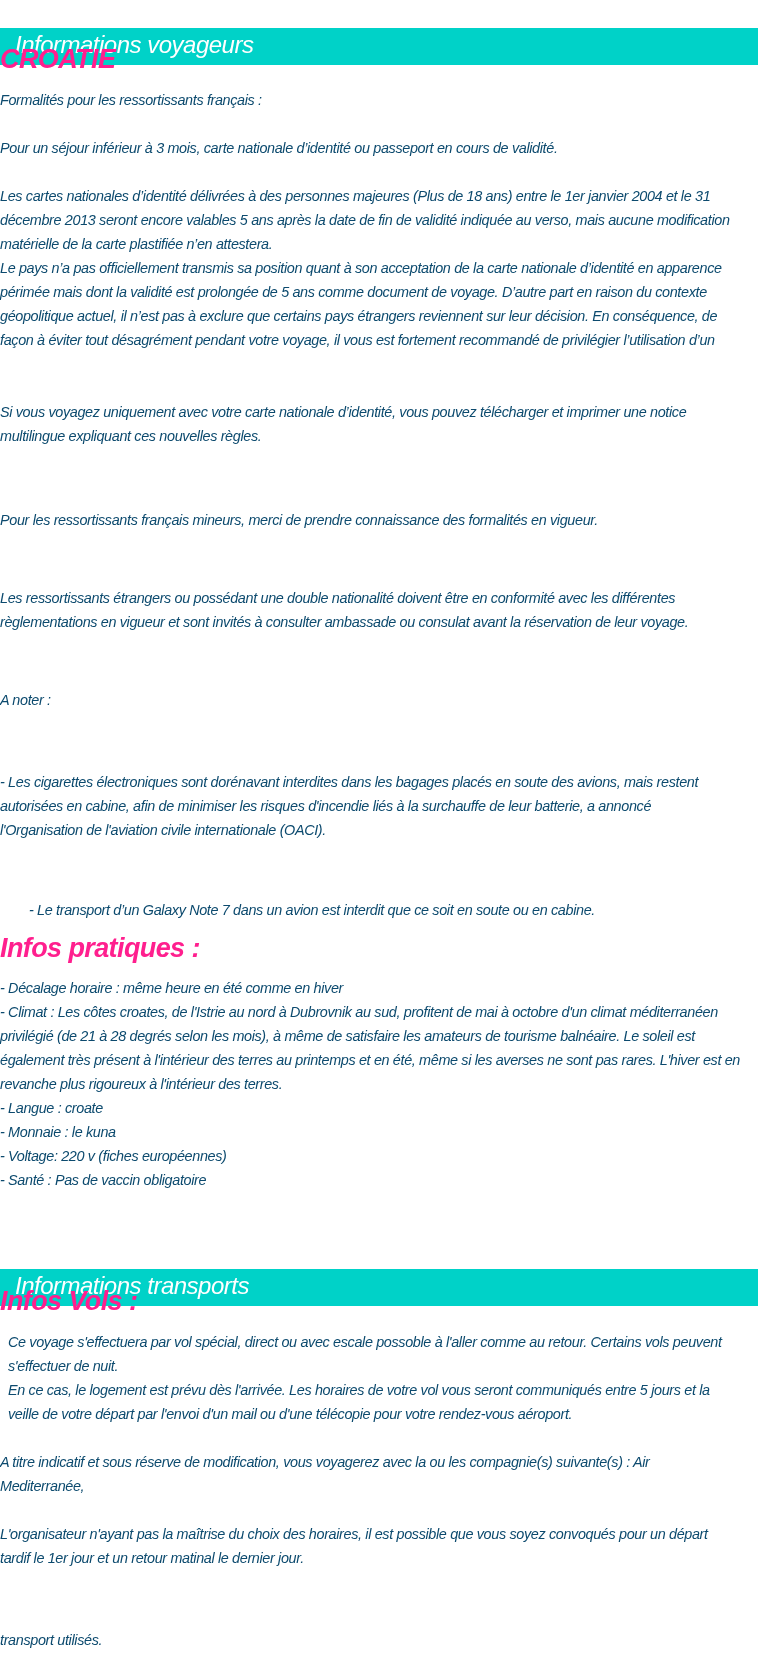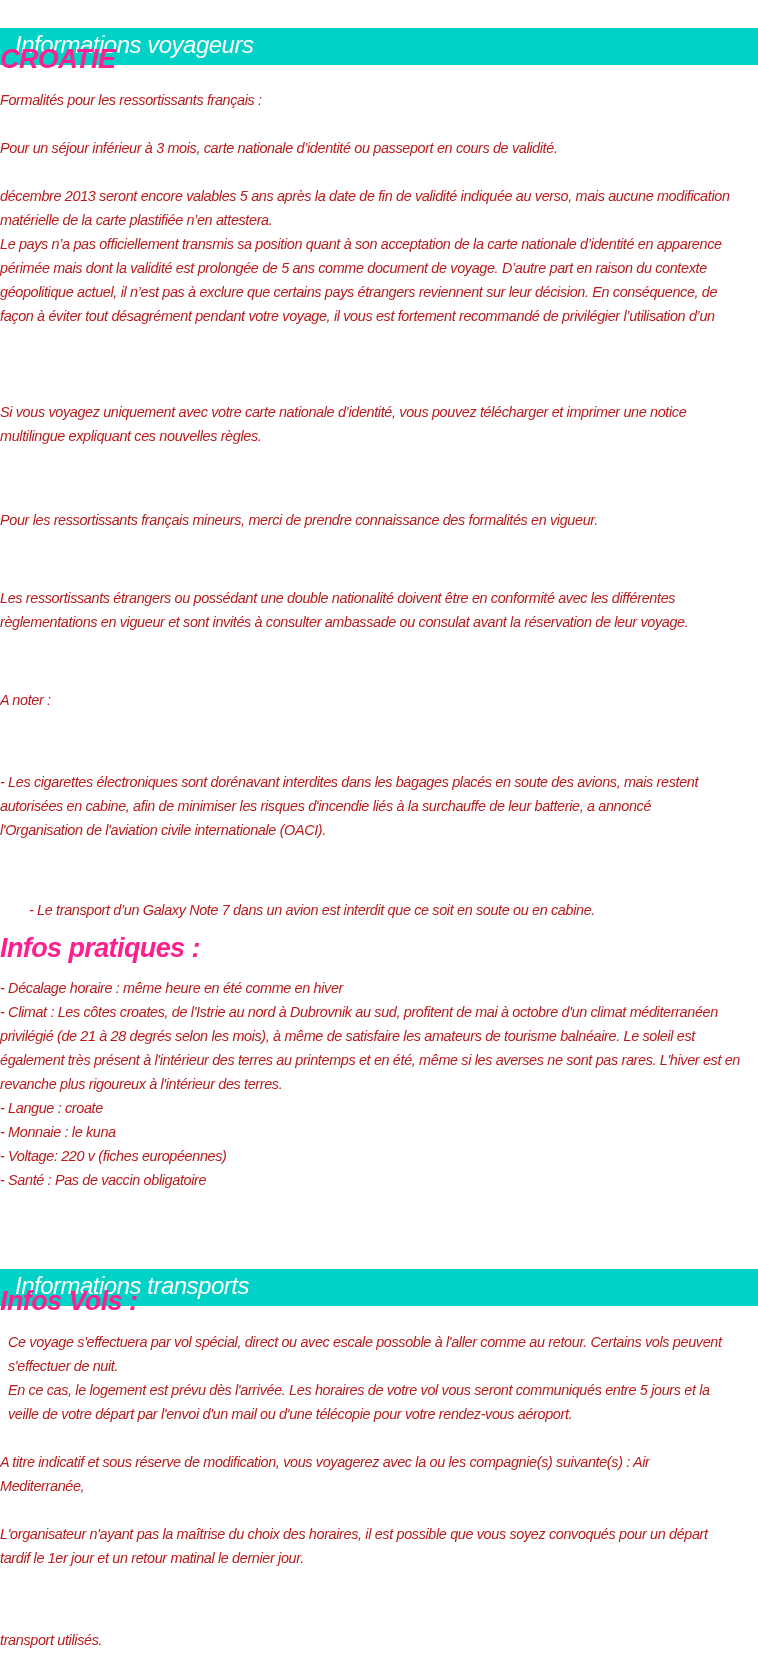--- a/index.html
+++ b/index.html
@@ -3,37 +3,38 @@
   <meta charset="utf-8">
   <style>
     html, body { margin: 0; padding: 0; background: #ffffff; }
     body { width: 758px; height: 1672px; overflow: hidden; position: relative;
       font-family: "Liberation Sans", "DejaVu Sans", sans-serif; }
     .band { position: absolute; left: 0; width: 758px; height: 37px; background: #00d2c8; margin-top: 28px; }
     .band span { position: absolute; left: 15px; top: 3px; color: #ffffff; font-style: italic;
       font-size: 24px; letter-spacing: -0.5px; font-family: "Liberation Sans", sans-serif; }
     .h2 { position: absolute; left: 0; color: #ff1f8e; font-style: italic; font-size: 27px;
       letter-spacing: -0.6px; font-family: "Liberation Sans", sans-serif; margin: 0; }
-    .p { position: absolute; left: 0; width: 758px; color: #b91c1c; font-style: italic;
+    .p { position: absolute; left: 0; width: 758px; color: #0c4a6e; font-style: italic;
       font-size: 14.4px; line-height: 24px; letter-spacing: -0.35px; margin: 0;
       font-family: "Liberation Sans", sans-serif; white-space: normal; }
     .p div { white-space: nowrap; }
   </style>
 </head>
 <body>
 
 <div class="band" style="top:0;">
   <span>Informations voyageurs</span>
 </div>
 <h2 class="h2" style="top:44px;">CROATIE</h2>
 
 <p class="p" style="top:88px;">Formalités pour les ressortissants français :</p>
 <p class="p" style="top:136px;">Pour un séjour inférieur à 3 mois, carte nationale d’identité ou  passeport en cours de validité.</p>
 
 <div class="p" style="top:184px;">
+  <div>Les cartes nationales d’identité délivrées à des personnes majeures (Plus de 18 ans) entre le 1er janvier 2004 et le 31</div>
   <div>décembre 2013 seront encore valables 5 ans après la date de fin de validité indiquée au verso, mais aucune modification</div>
   <div>matérielle de la carte plastifiée n’en attestera.</div>
   <div>Le pays n’a pas officiellement transmis sa position quant à son acceptation de la carte nationale d’identité en apparence</div>
   <div>périmée mais dont la validité est prolongée de 5 ans comme document de voyage. D’autre part en raison du contexte</div>
   <div>géopolitique actuel, il n’est pas à exclure que certains pays étrangers reviennent sur leur décision. En conséquence, de</div>
   <div>façon à éviter tout désagrément pendant votre voyage, il vous est fortement recommandé de privilégier l’utilisation d’un</div>
 </div>
 
 <div class="p" style="top:400px;">
   <div>Si vous voyagez uniquement avec votre carte nationale d’identité, vous pouvez télécharger et imprimer une notice</div>

